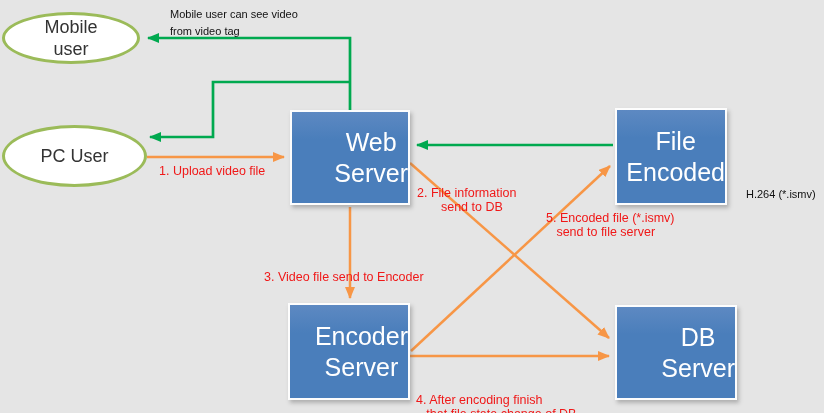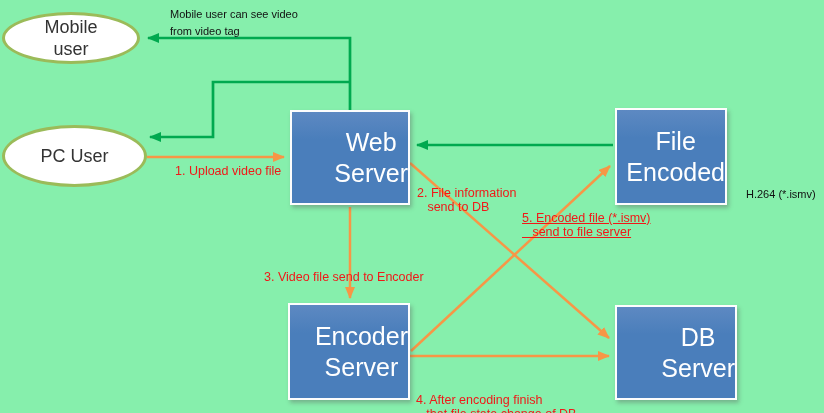--- a/index.html
+++ b/index.html
@@ -1,17 +1,17 @@
 <!DOCTYPE html>
 <html style="--node-fill: #4a7ebb; --ellipse-stroke: #9bbb59; --green-arrow: #00a94f; --orange-arrow: #f79646; --red-label: #f01818; --black-label: #111111;"><head>
 <meta charset="utf-8">
 <style>
   html,body{margin:0;padding:0;background:#fff;}
   body{font-family:"Liberation Sans","DejaVu Sans",sans-serif;}
-  .stage{position:relative;width:824px;height:413px;background:#86efac;overflow:hidden;}
+  .stage{position:relative;width:824px;height:413px;background:#e5e5e5;overflow:hidden;}
   .arrows{position:absolute;left:0;top:0;width:824px;height:413px;}
   .arrows .green{stroke:var(--green-arrow);stroke-width:2.7;fill:none;}
   .arrows .orange{stroke:var(--orange-arrow);stroke-width:2.5;fill:none;}
   .mk-green{fill:var(--green-arrow);}
   .mk-orange{fill:var(--orange-arrow);}
 
   .node{position:absolute;display:flex;align-items:center;justify-content:flex-end;
         background:linear-gradient(180deg,#5d89c2 0%,var(--node-fill) 30%);
         border:2px solid #fdfdfd;box-sizing:border-box;
         box-shadow:2px 3px 4px rgba(90,90,90,.38);
@@ -31,25 +31,25 @@
   #node-web{left:290px;top:110px;width:120px;height:95px;}
   #node-file{left:615px;top:108px;width:112px;height:97px;}
   #node-encoder{left:288px;top:303px;width:122px;height:97px;}
   #node-db{left:615px;top:305px;width:122px;height:95px;}
   #ellipse-mobile{left:2px;top:12px;width:138px;height:52px;}
   #ellipse-pc{left:2px;top:125px;width:145px;height:62px;}
 
   #note-mobile{left:170px;top:6px;}
   #note-pc{left:222px;top:43px;}
   #note-h264{left:746px;top:186px;}
-  #flow-1{left:159px;top:165px;margin-left:16px;}
-  #flow-2{left:417px;top:187px;}
+  #flow-1{left:159px;top:165px;}
+  #flow-2{left:417px;top:187px;text-align:center;}
   #flow-3{left:264px;top:271px;}
   #flow-4{left:409px;top:361px;margin-top:33px;}
-  #flow-5{left:522px;top:212px;text-decoration:underline;}
+  #flow-5{left:546px;top:212px;}
 </style>
 </head>
 <body>
 
 <div class="stage">
 
   <svg class="arrows" viewBox="0 0 824 413" xmlns="http://www.w3.org/2000/svg">
     <defs>
       <marker id="ah-green" markerUnits="userSpaceOnUse" markerWidth="13" markerHeight="11" refX="11" refY="5" orient="auto">
         <path class="mk-green" d="M0,0 L12,5 L0,10 Z"></path>

